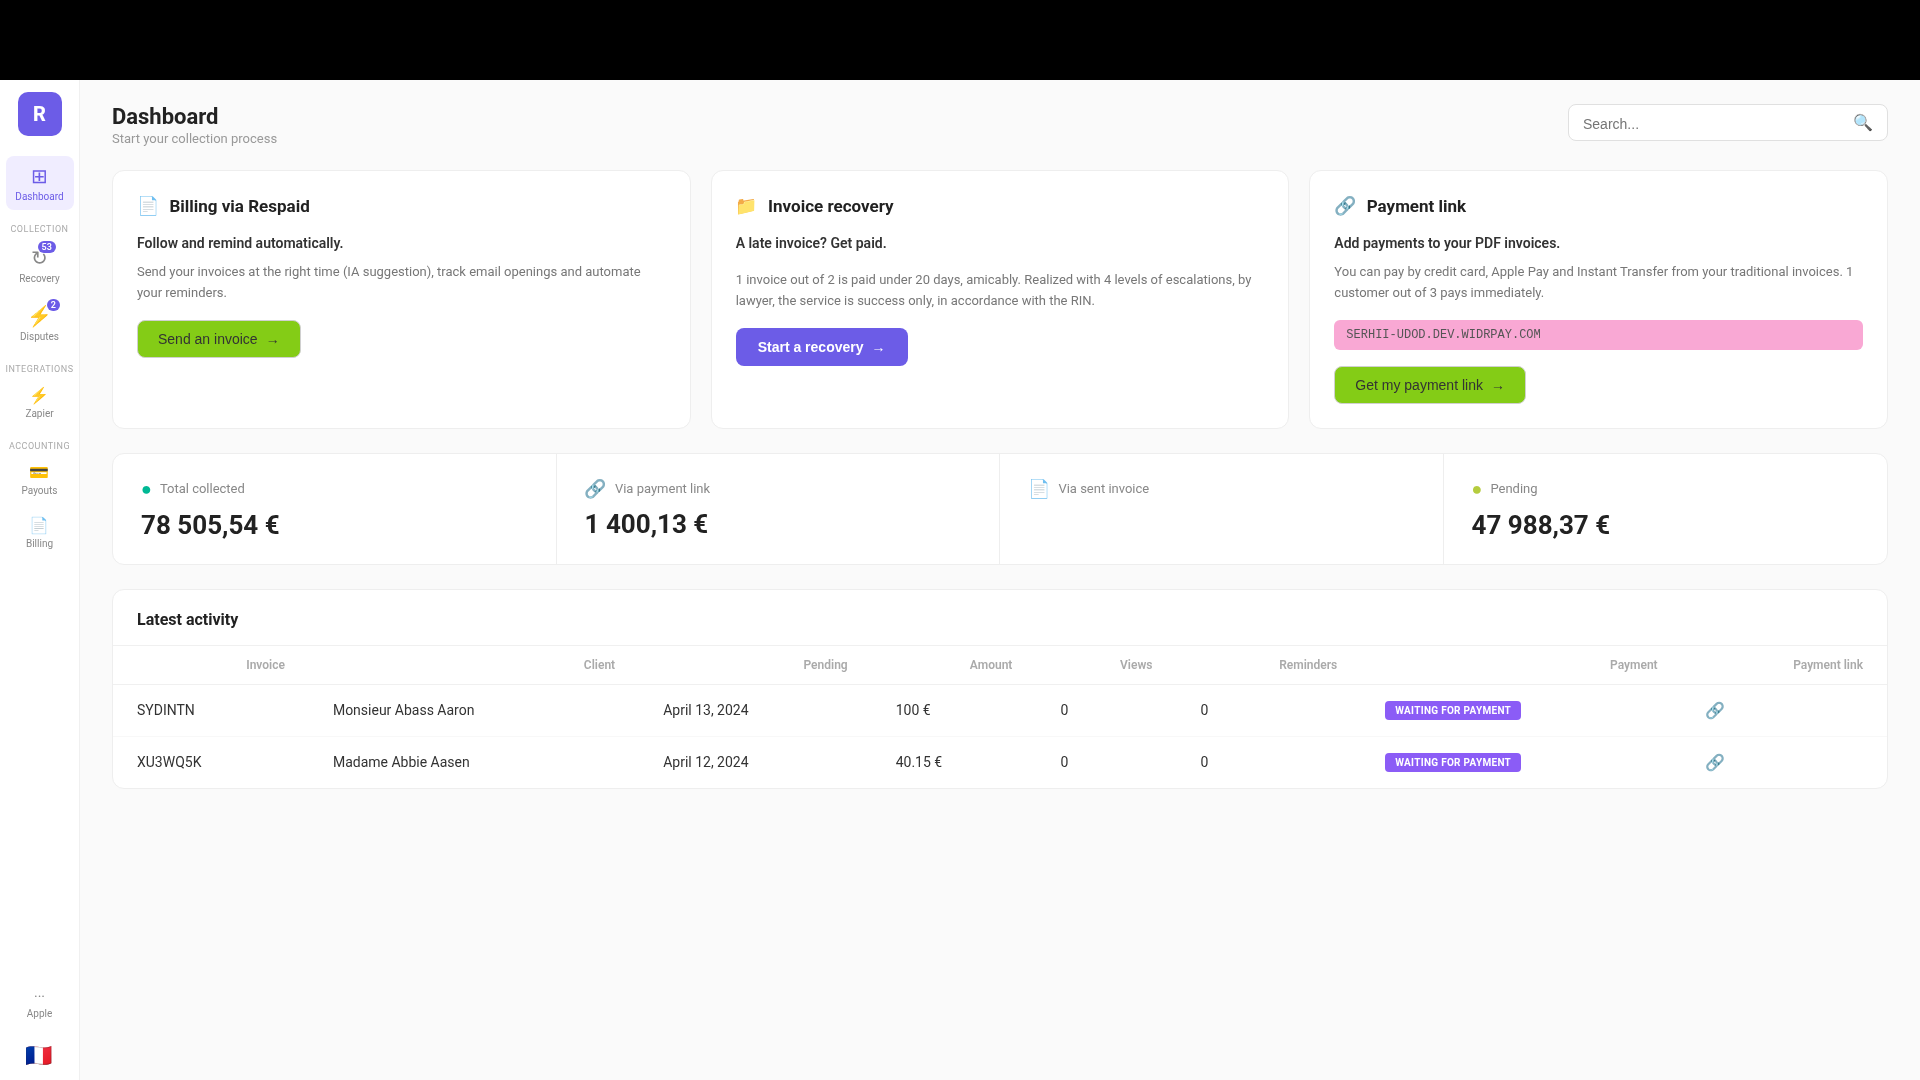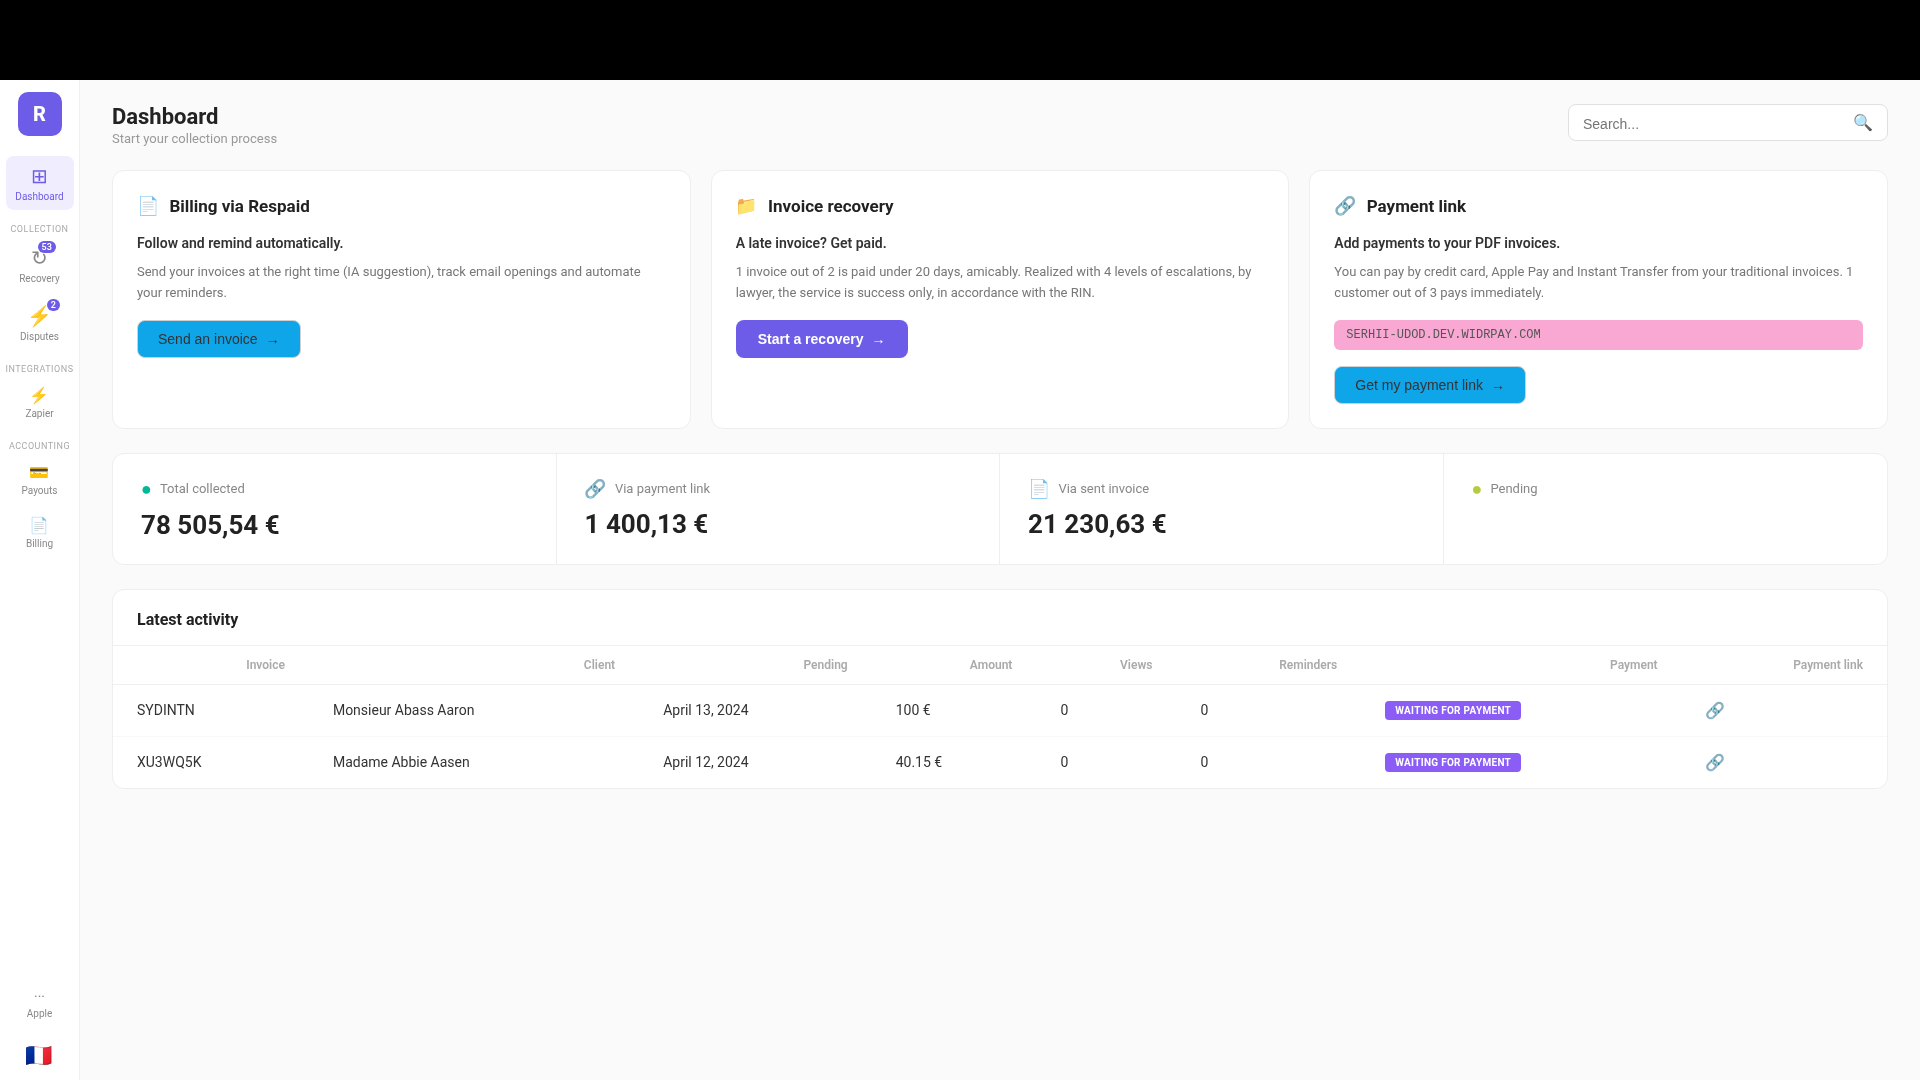--- a/index.html
+++ b/index.html
@@ -212,21 +212,21 @@
       padding: 11px 22px;
       font-size: 14px;
       font-weight: 600;
       cursor: pointer;
       display: inline-flex;
       align-items: center;
       gap: 8px;
     }
 
     .btn-outline {
-      background: #0ea5e9;
+      background: #84cc16;
       color: #333;
       border: 1.5px solid #d0d0d0;
       border-radius: 8px;
       padding: 10px 20px;
       font-size: 14px;
       font-weight: 500;
       cursor: pointer;
       display: inline-flex;
       align-items: center;
       gap: 8px;
@@ -429,21 +429,21 @@
             <span>Send an invoice</span>
             <span>→</span>
           </button>
         </div>
 
         <div class="card">
           <div class="card-header">
             <span class="card-icon">📁</span>
             <span class="card-title">Invoice recovery</span>
           </div>
-          <p class="card-description" style="font-weight:600;color:#333;font-size:14px;margin-bottom:8px;">A late invoice? Get paid.</p>
+          <p class="card-description" style="font-weight:600;color:#333;font-size:14px;">A late invoice? Get paid.</p>
           <p class="card-description">1 invoice out of 2 is paid under 20 days, amicably. Realized with 4 levels of escalations, by lawyer, the service is success only, in accordance with the RIN.</p>
           <button class="btn-primary">
             <span>Start a recovery</span>
             <span>→</span>
           </button>
         </div>
 
         <div class="card">
           <div class="card-header">
             <span class="card-icon">🔗</span>
@@ -475,28 +475,28 @@
             <span class="stat-label">Via payment link</span>
           </div>
           <div class="stat-value">1 400,13 €</div>
         </div>
 
         <div class="stat-card">
           <div class="stat-header">
             <span class="stat-icon blue">📄</span>
             <span class="stat-label">Via sent invoice</span>
           </div>
-          <div class="stat-value">21 230,63 €</div>
         </div>
 
         <div class="stat-card">
           <div class="stat-header">
             <span class="stat-icon" style="color:#b5cc3e;">●</span>
             <span class="stat-label">Pending</span>
           </div>
+          <div class="stat-value">47 988,37 €</div>
         </div>
       </div>
 
       <div class="activity-section">
         <div class="activity-header">Latest activity</div>
         <table class="activity-table">
           <thead>
             <tr>
               <th>Invoice</th>
               <th>Client</th>

